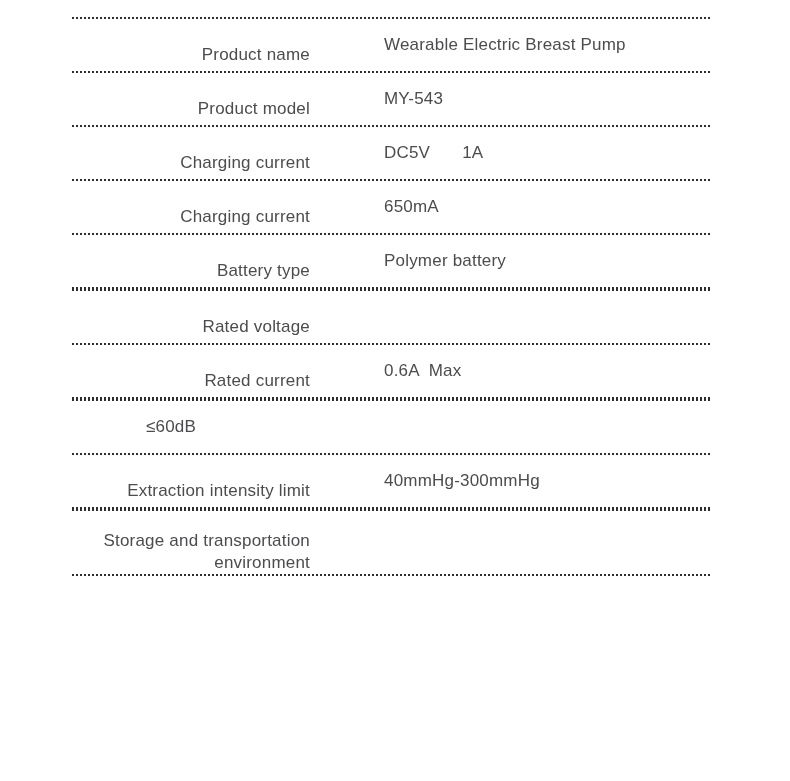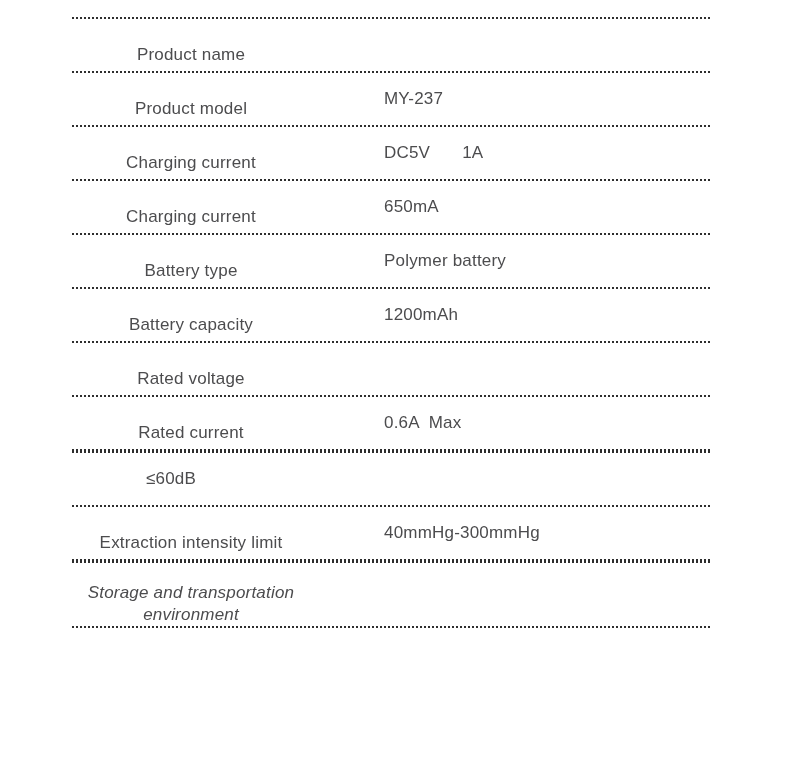--- a/index.html
+++ b/index.html
@@ -20,24 +20,24 @@
   }
   .dotline {
     height: 2px;
     background-image: repeating-linear-gradient(to right, #2e2e2e 0, #2e2e2e 2px, transparent 2px, transparent 4px);
   }
   .row {
     display: flex;
     align-items: center;
     min-height: 52px;
   }
-  .row.tall { min-height: 56px; font-style: italic; }
+  .row.tall { min-height: 56px; }
   .cell-label {
     width: 238px;
-    text-align: center;
+    text-align: right;
     font-size: 17px;
     line-height: 1.28;
     letter-spacing: 0.2px;
     margin-top: 19px;
   }
   .cell-value {
     flex: 1;
     margin-left: 74px;
     font-size: 17px;
     line-height: 1.28;
@@ -59,26 +59,27 @@
 </style>
 </head>
 <body>
 
 <div class="page">
   <div class="spec-table">
 
     <div class="dotline"></div>
     <div class="row">
       <div class="cell-label">Product name</div>
+      <div class="cell-value">Wearable Electric Breast Pump</div>
     </div>
 
     <div class="dotline"></div>
     <div class="row">
       <div class="cell-label">Product model</div>
-      <div class="cell-value">MY-237</div>
+      <div class="cell-value">MY-543</div>
     </div>
 
     <div class="dotline"></div>
     <div class="row">
       <div class="cell-label">Charging current</div>
       <div class="cell-value"><span>DC5V</span><span class="dc-sym"><span class="bar"></span><span class="dash"></span></span><span>1A</span></div>
     </div>
 
     <div class="dotline"></div>
     <div class="row">
@@ -86,24 +87,20 @@
       <div class="cell-value">650mA</div>
     </div>
 
     <div class="dotline"></div>
     <div class="row">
       <div class="cell-label">Battery type</div>
       <div class="cell-value">Polymer battery</div>
     </div>
 
     <div class="dotline"></div>
-    <div class="row">
-      <div class="cell-label">Battery capacity</div>
-      <div class="cell-value">1200mAh</div>
-    </div>
 
     <div class="dotline"></div>
     <div class="row">
       <div class="cell-label">Rated voltage</div>
     </div>
 
     <div class="dotline"></div>
     <div class="row">
       <div class="cell-label">Rated current</div>
       <div class="cell-value">0.6A  Max</div>

